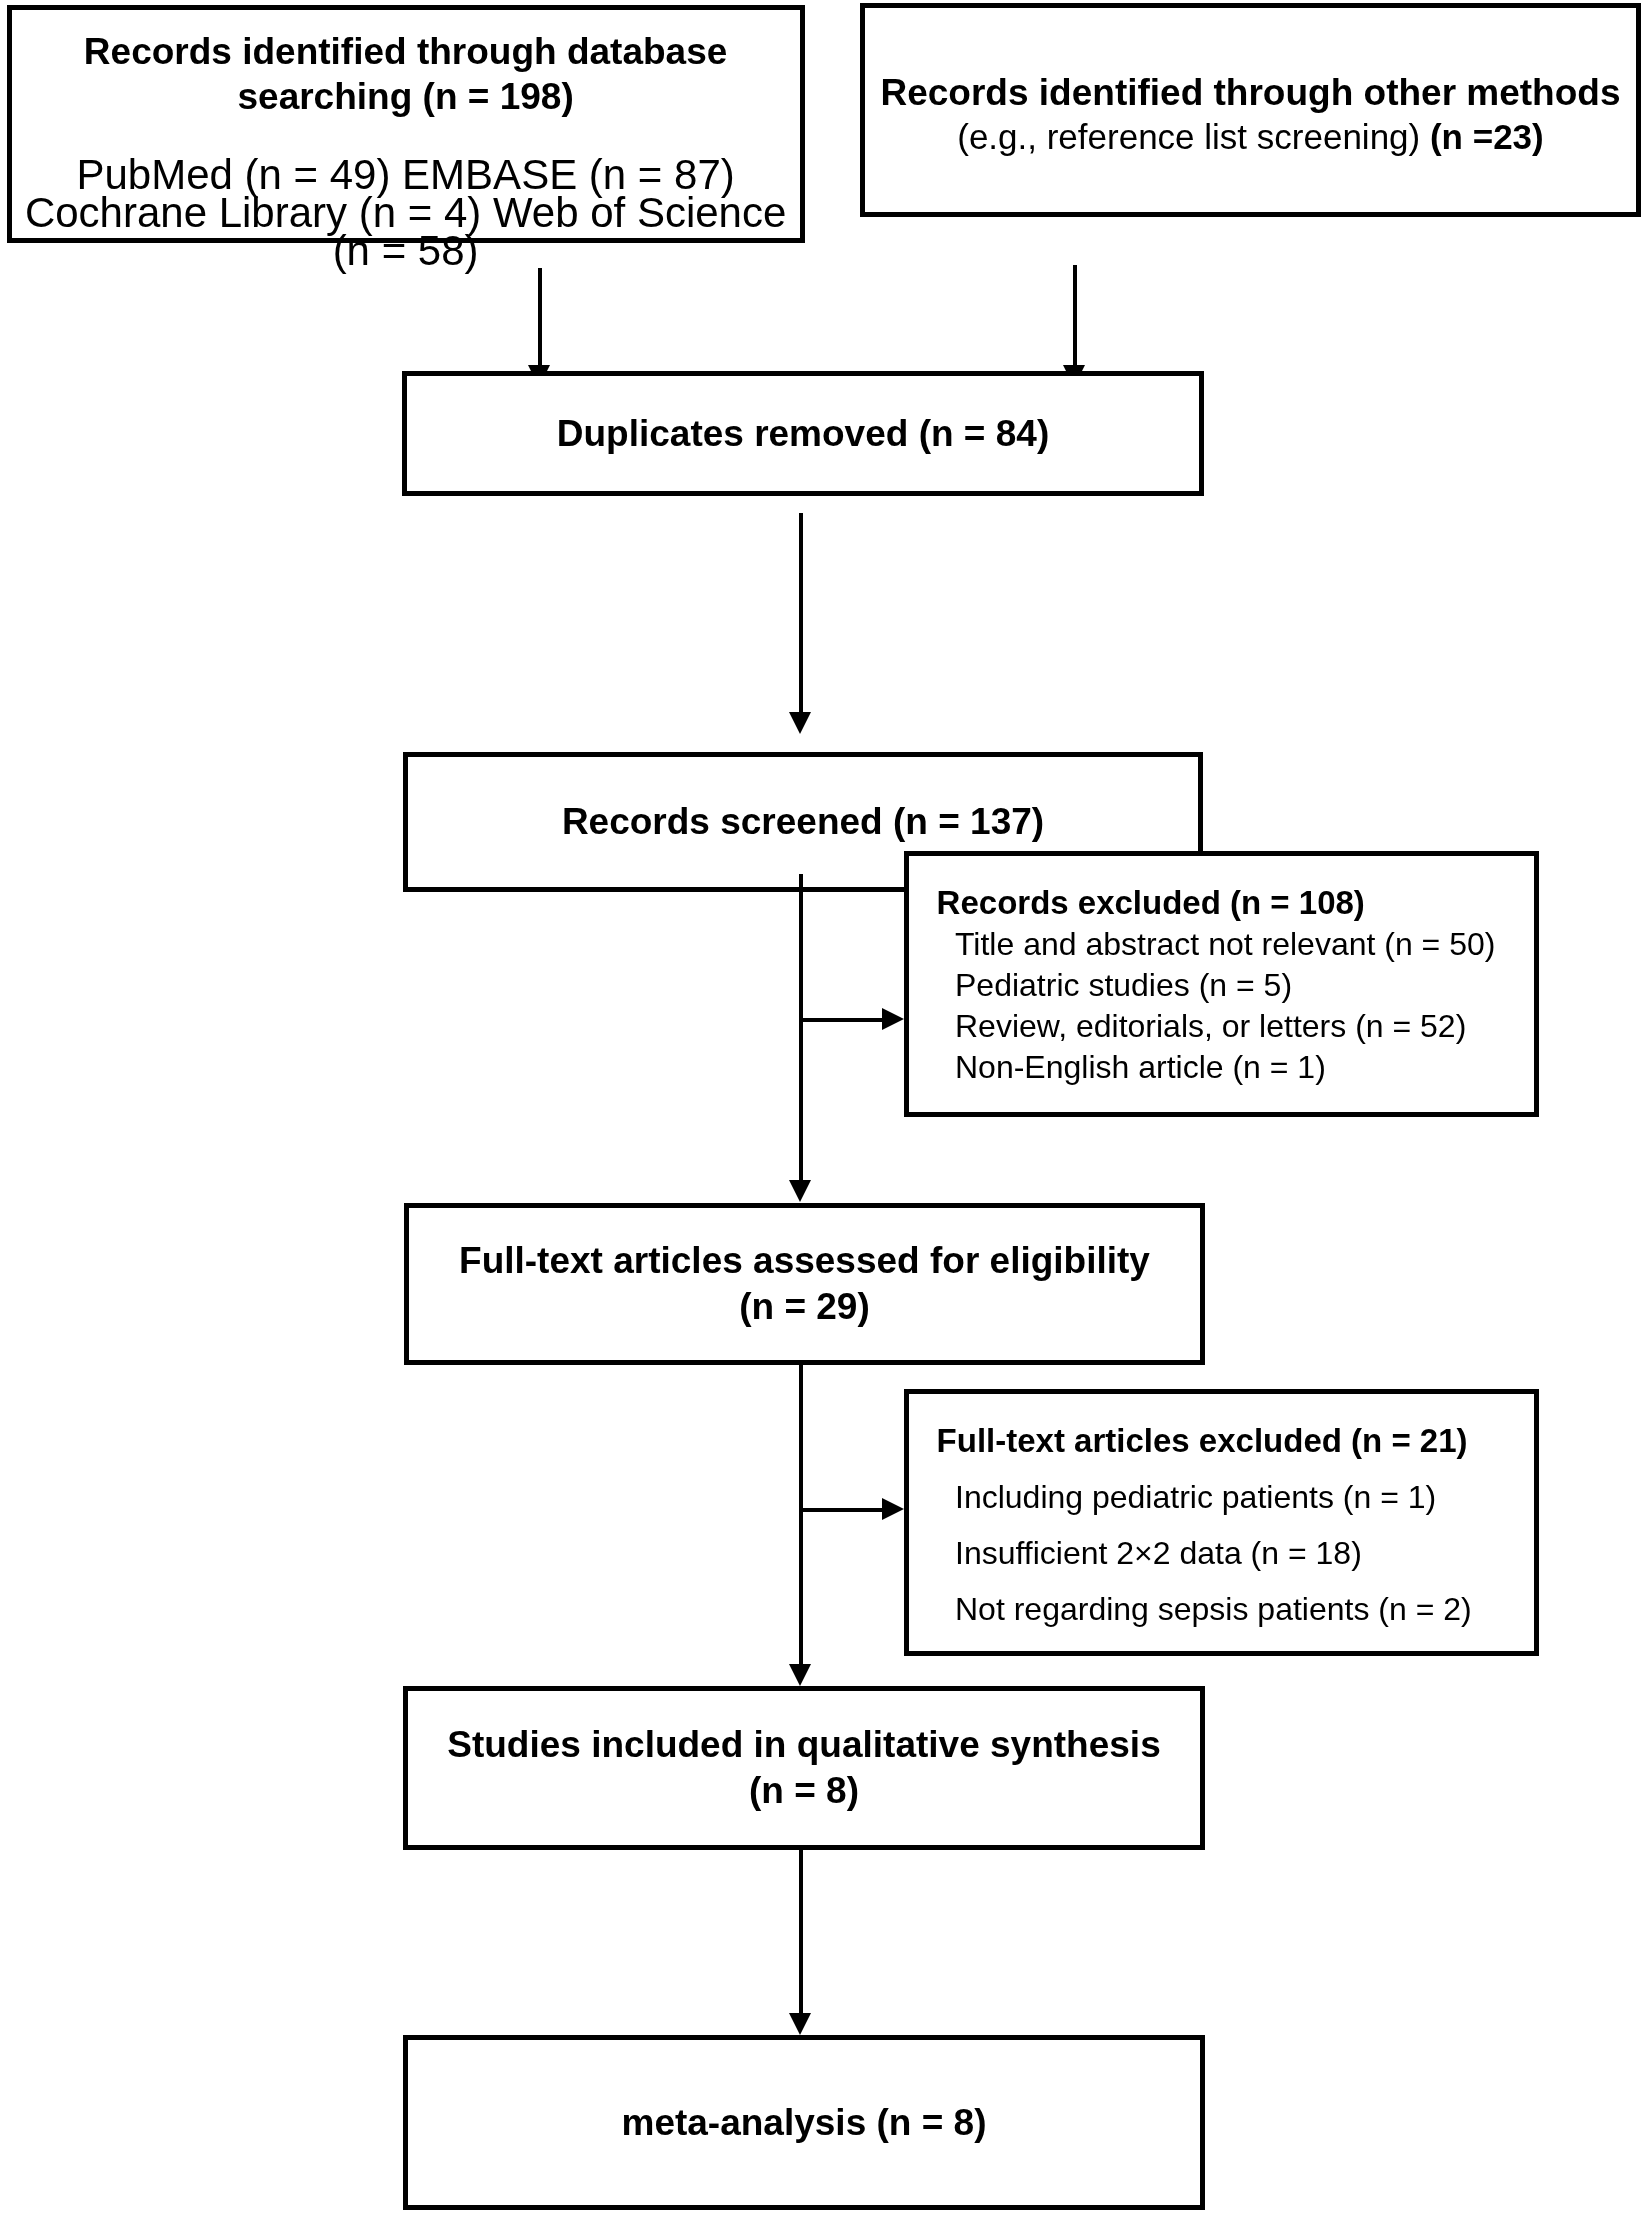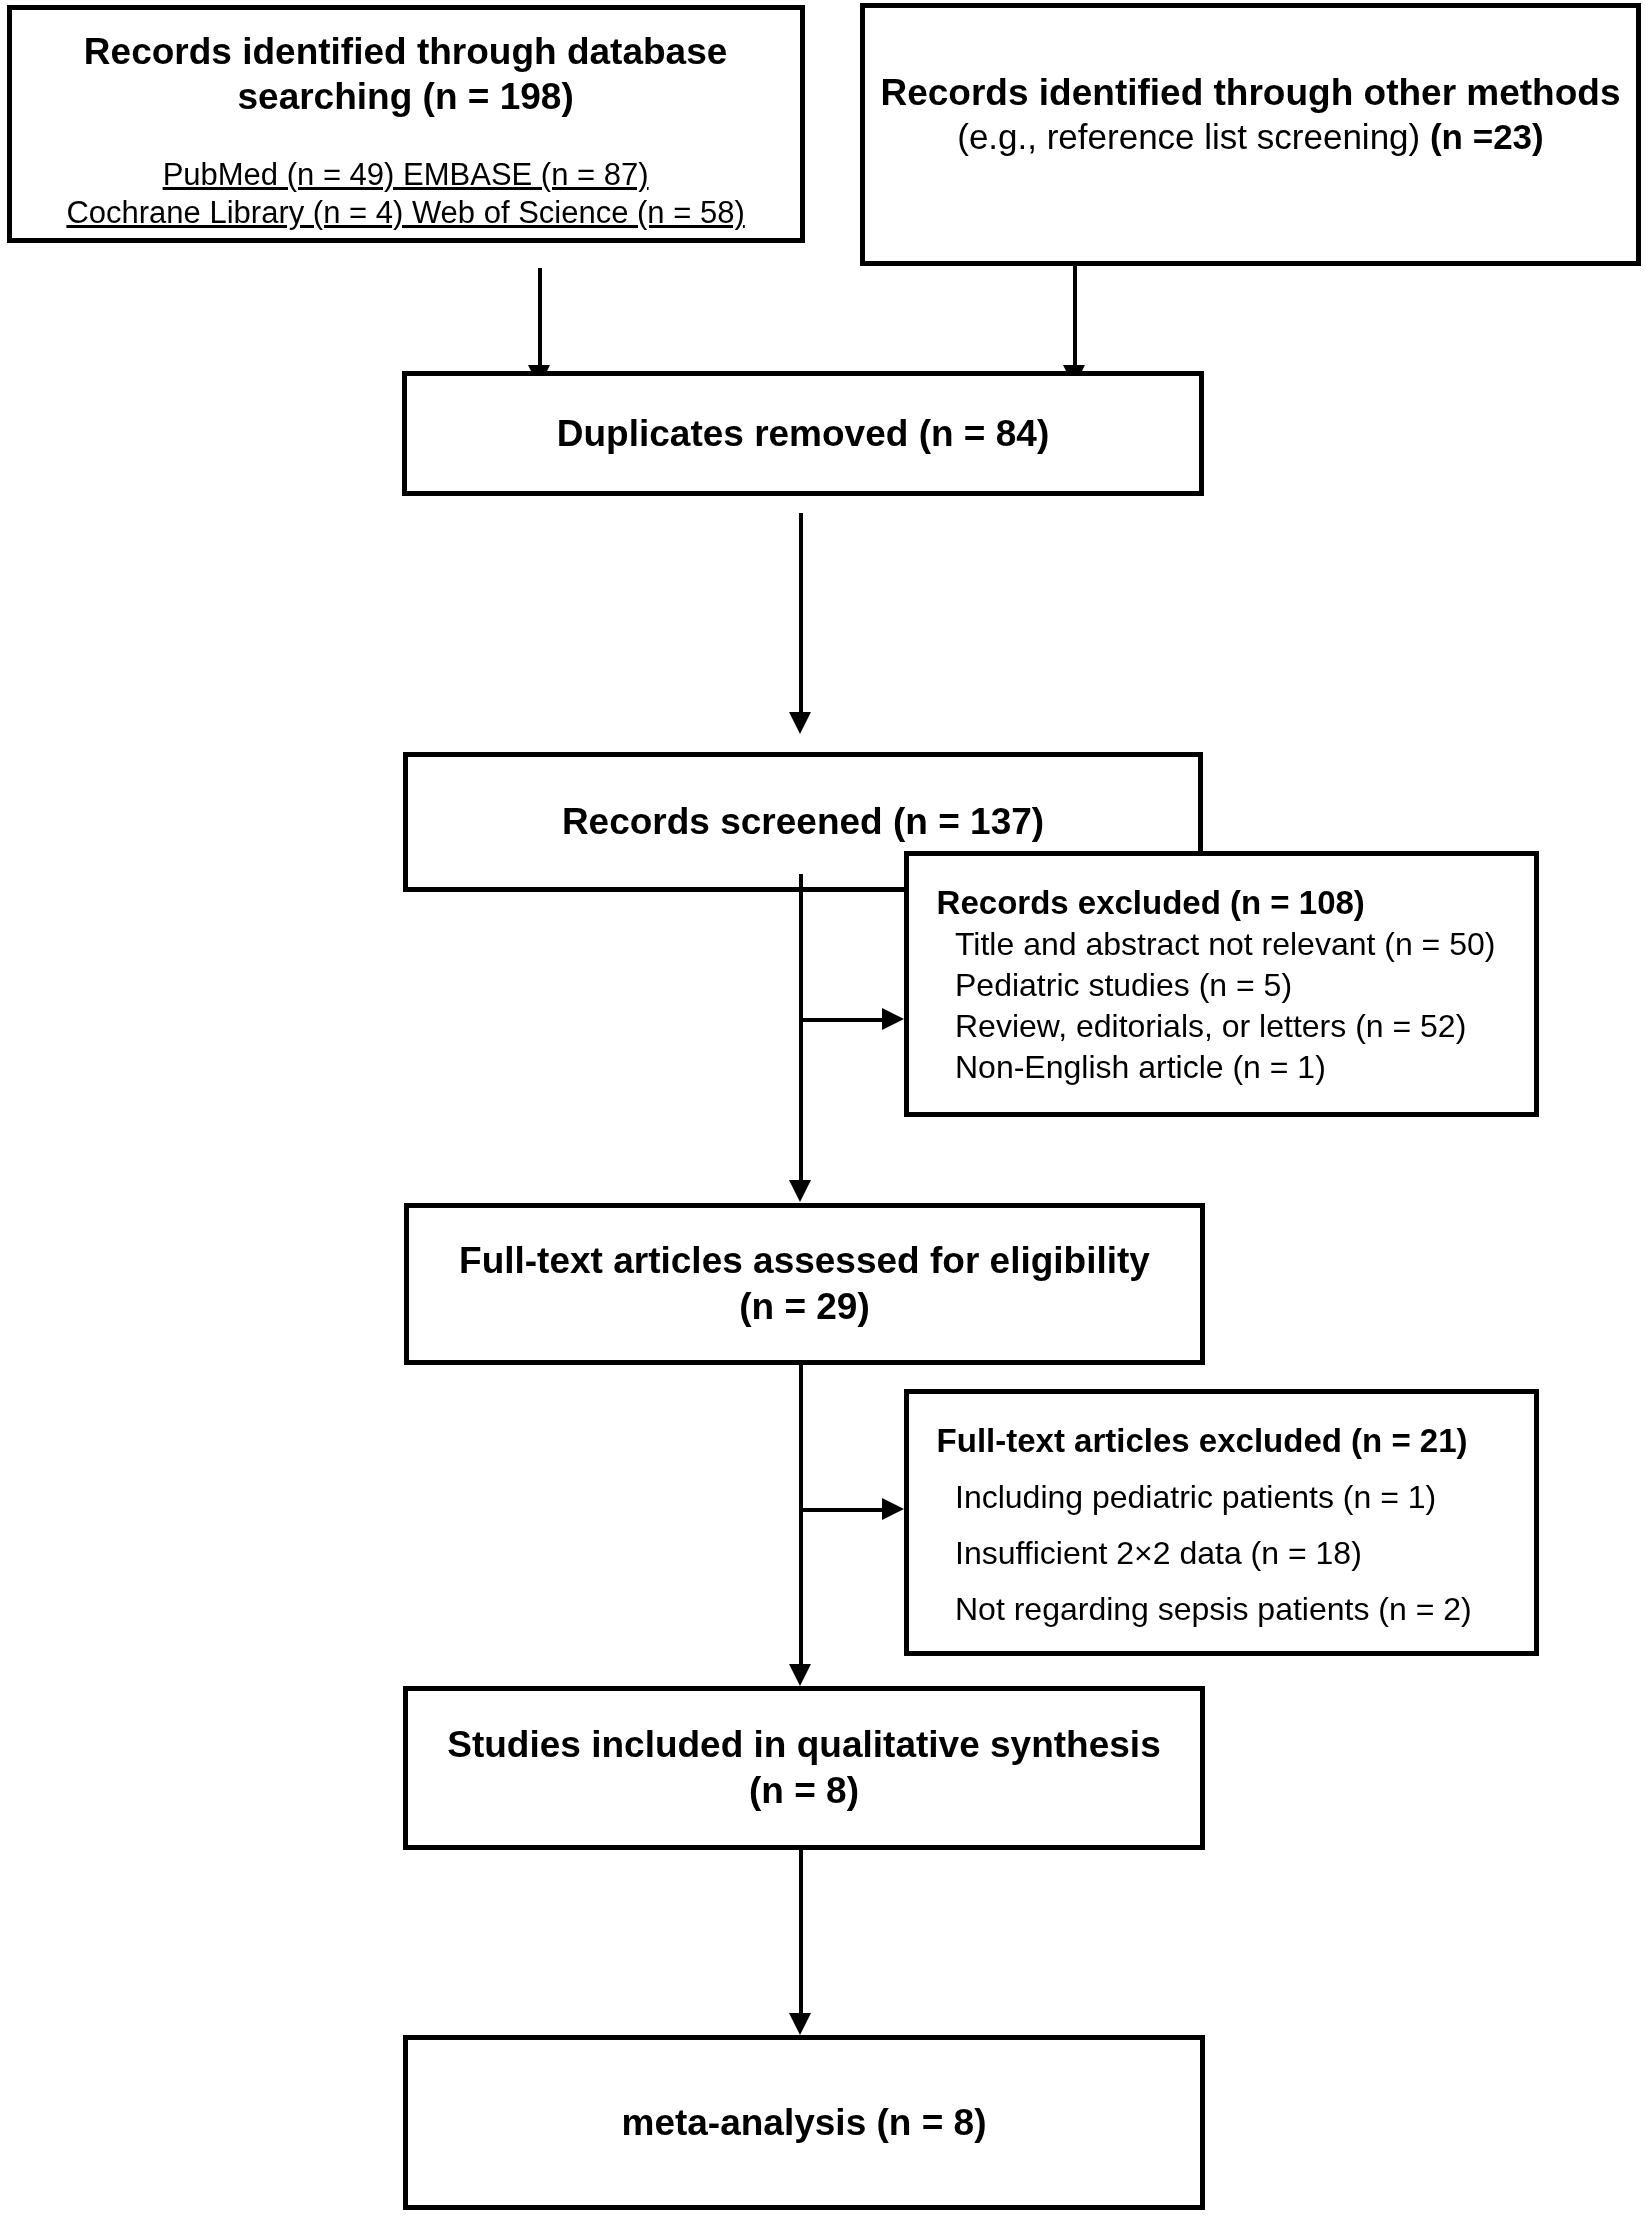--- a/index.html
+++ b/index.html
@@ -39,27 +39,26 @@
     text-align: center;
     padding-top: 18.4px;
   }
   #box-database .title {
     font-weight: bold;
     font-size: 37px;
     line-height: 45px;
   }
   #box-database .details {
     margin-top: 37px;
-    font-size: 31px;
+    font-size: 42px;
     line-height: 38px;
-    text-decoration: underline;
   }
   
   #box-other {
-    left: 860px; top: 2.6px; width: 781px; height: 263px;
+    left: 860px; top: 2.6px; width: 781px; height: 214px;
     text-align: center;
     padding-top: 63px;
   }
   #box-other .title {
     font-weight: bold;
     font-size: 37px;
     line-height: 44px;
   }
   #box-other .subtitle {
     font-size: 35px;

